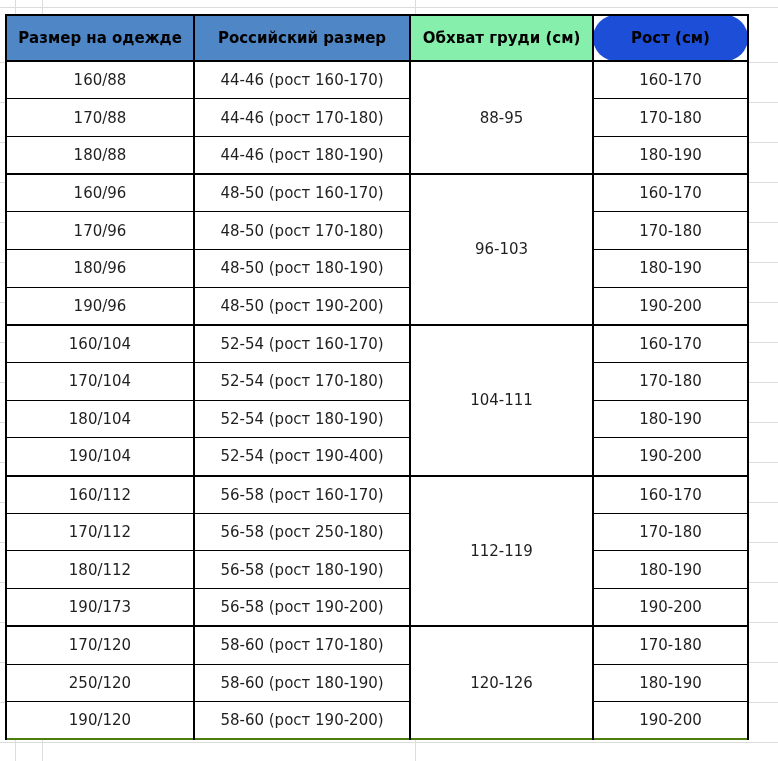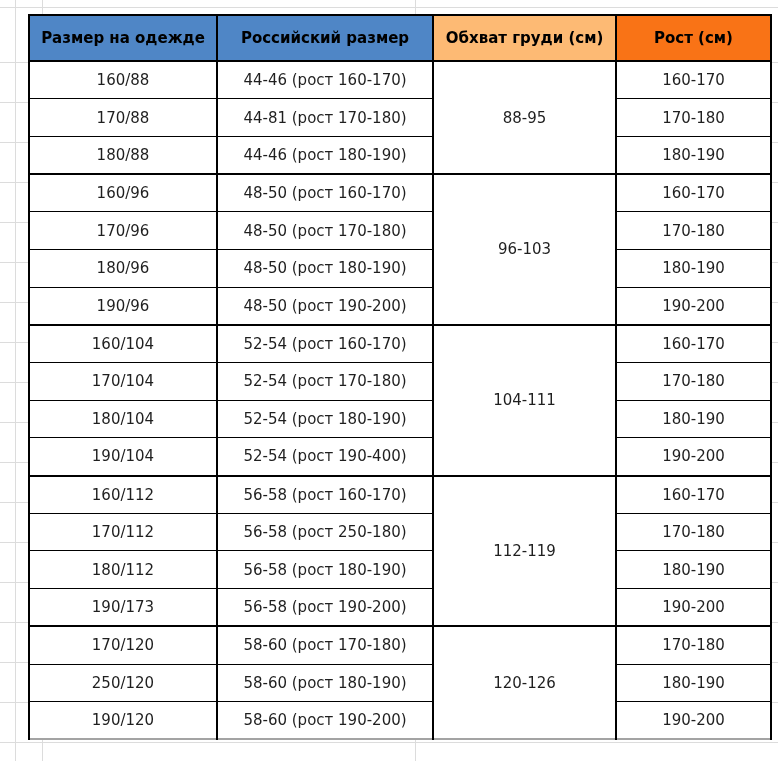--- a/index.html
+++ b/index.html
@@ -10,24 +10,24 @@
   }
   .stage{position:relative;width:778px;height:761px;overflow:hidden;background:#ffffff;}
 
   
   #gridlines{position:absolute;inset:0;z-index:0;}
   .hline{position:absolute;left:0;width:778px;height:1px;background:#dcdcdc;}
   .vline{position:absolute;top:0;height:761px;width:1px;background:#dcdcdc;}
 
   
   table.size-chart{
-    position:absolute;left:28px;top:14px;z-index:1;
+    position:absolute;left:5px;top:14px;z-index:1;
     border-collapse:collapse;table-layout:fixed;
     background:#ffffff;
-    border:2px solid #a3a3a3;
+    border:2px solid #4d7c0f;
   }
   col.c1{width:188px}
   col.c2{width:216px}
   col.c3{width:183px}
   col.c4{width:155px}
 
   th,td{
     border:1px solid #000000;
     border-left-width:2px;border-right-width:2px;
     text-align:center;vertical-align:middle;
@@ -77,35 +77,35 @@
     <colgroup>
         <col class="c1">
         <col class="c2">
         <col class="c3">
         <col class="c4">
       </colgroup>
     <thead>
       <tr>
         <th style="background: rgb(79, 134, 198); color: rgb(0, 0, 0);">Размер на одежде</th>
         <th style="background: rgb(79, 134, 198); color: rgb(0, 0, 0); text-align: center;">Российский размер</th>
-        <th style="background: #fdba74; color: rgb(0, 0, 0);">Обхват груди (см)</th>
-        <th style="background: #f97316; color: rgb(0, 0, 0);">Рост (см)</th>
+        <th style="background: #86efac; color: rgb(0, 0, 0);">Обхват груди (см)</th>
+        <th style="background: #1d4ed8; color: rgb(0, 0, 0); border-radius: 23px;">Рост (см)</th>
       </tr>
     </thead>
     <tbody>
 
       <tr class="grp">
         <td>160/88</td>
         <td>44-46 (рост 160-170)</td>
         <td rowspan="3">88-95</td>
         <td>160-170</td>
       </tr>
       <tr>
         <td>170/88</td>
-        <td>44-81 (рост 170-180)</td>
+        <td>44-46 (рост 170-180)</td>
         <td>170-180</td>
       </tr>
       <tr>
         <td>180/88</td>
         <td>44-46 (рост 180-190)</td>
         <td>180-190</td>
       </tr>
 
       <tr class="grp">
         <td>160/96</td>

